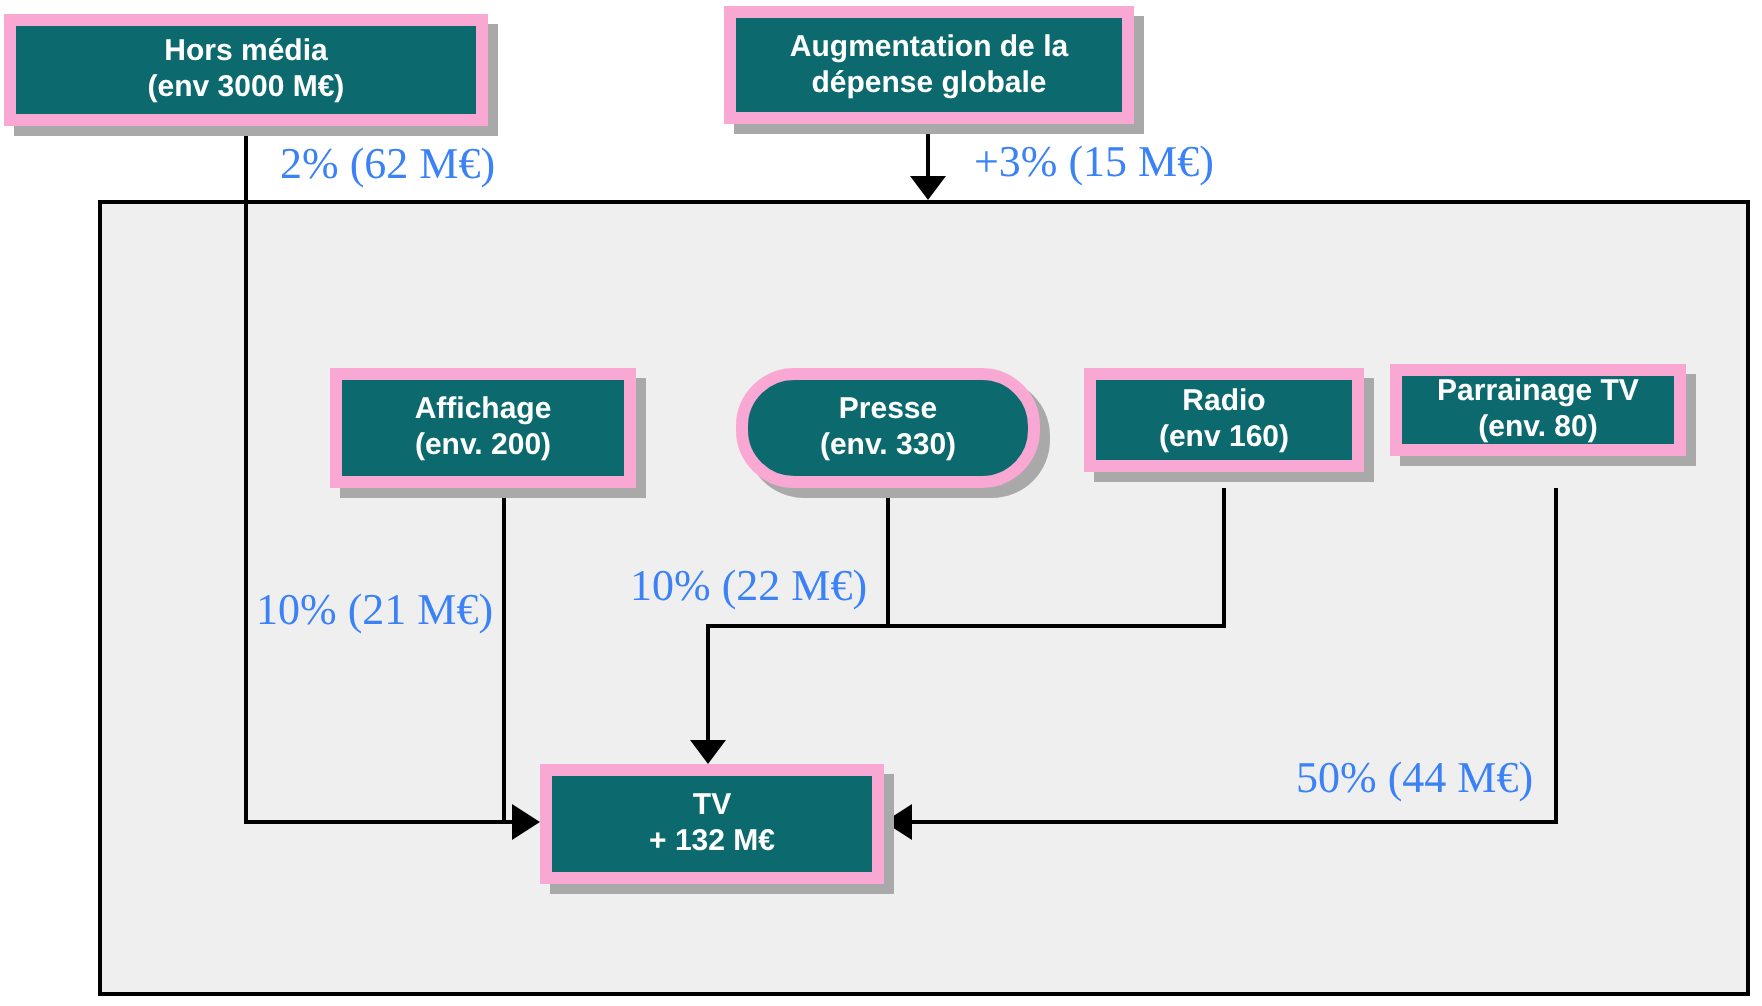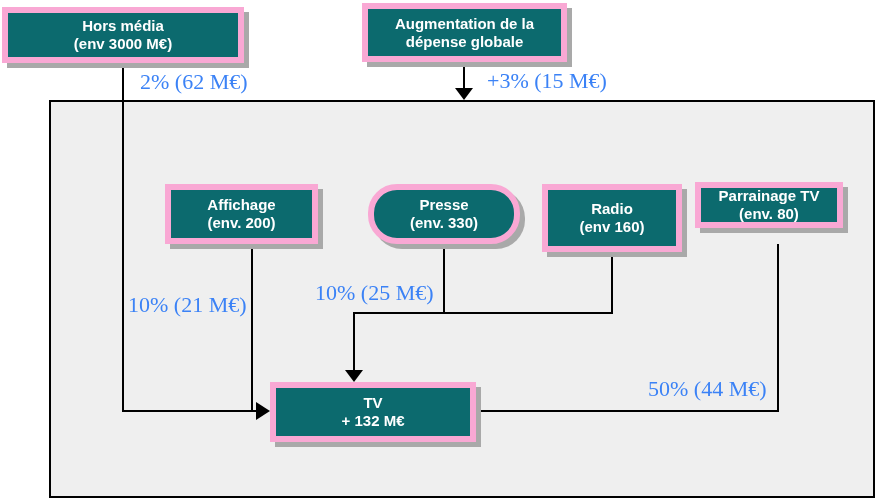--- a/index.html
+++ b/index.html
@@ -66,32 +66,32 @@
 dépense globale</span>
   </div>
   <div class="node" style="left:145px; top:184px; width:153px; height:60px;margin-left:20px;">
     <span class="node-text">Affichage
 (env. 200)</span>
   </div>
   <div class="node" style="left:368px; top:184px; width:152px; height:60px;border-radius:29px;">
     <span class="node-text">Presse
 (env. 330)</span>
   </div>
-  <div class="node" style="left:542px; top:184px; width:140px; height:68px;">
+  <div class="node" style="left:542px; top:184px; width:140px; height:52px;">
     <span class="node-text">Radio
 (env 160)</span>
   </div>
   <div class="node" style="left:695px; top:182px; width:148px; height:46px;">
     <span class="node-text">Parrainage TV
 (env. 80)</span>
   </div>
-  <div class="node" style="left:270px; top:382px; width:206px; height:60px;">
+  <div class="node" style="left:270px; top:382px; width:172px; height:60px;">
     <span class="node-text">TV
 + 132 M€</span>
   </div>
 
   <div class="flow-label" style="left:140px; top:70px;">2% (62 M€)</div>
   <div class="flow-label" style="left:487px; top:69px;">+3% (15 M€)</div>
   <div class="flow-label" style="left:128px; top:293px;">10% (21 M€)</div>
-  <div class="flow-label" style="left:315px; top:281px;">10% (25 M€)</div>
+  <div class="flow-label" style="left:315px; top:281px;">10% (22 M€)</div>
   <div class="flow-label" style="left:648px; top:377px;text-align:center;">50% (44 M€)</div>
 
 </div>
 
 </body></html>

